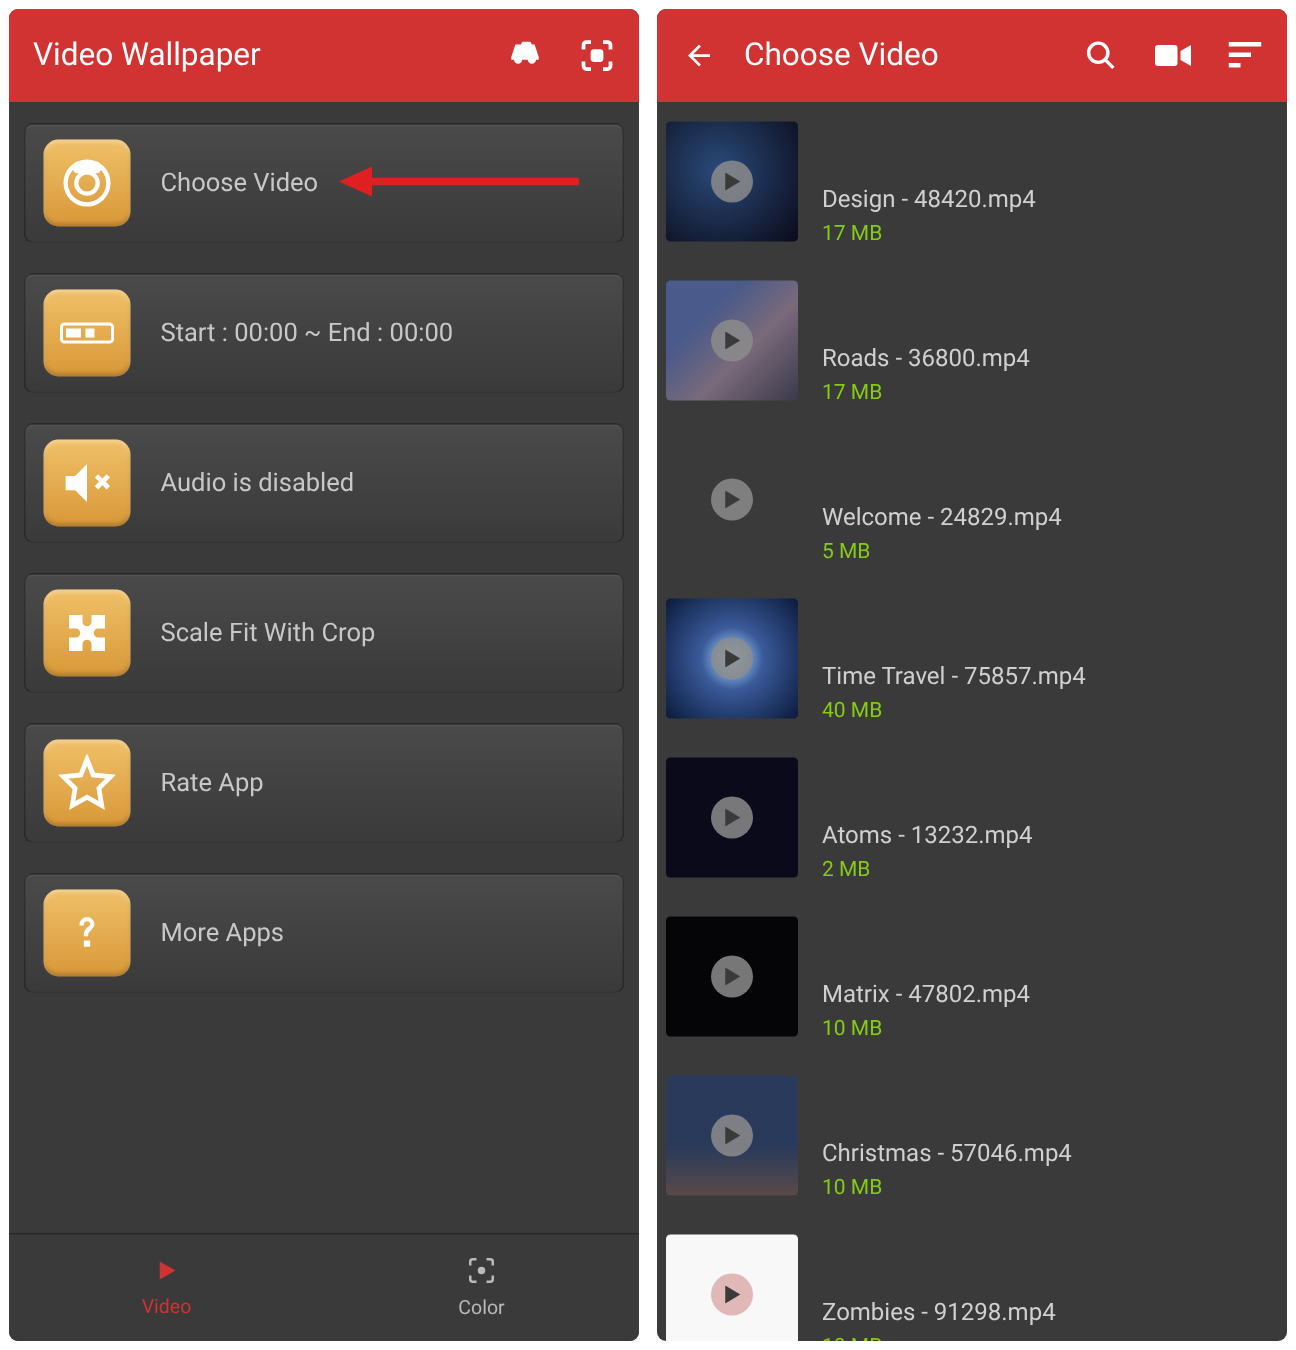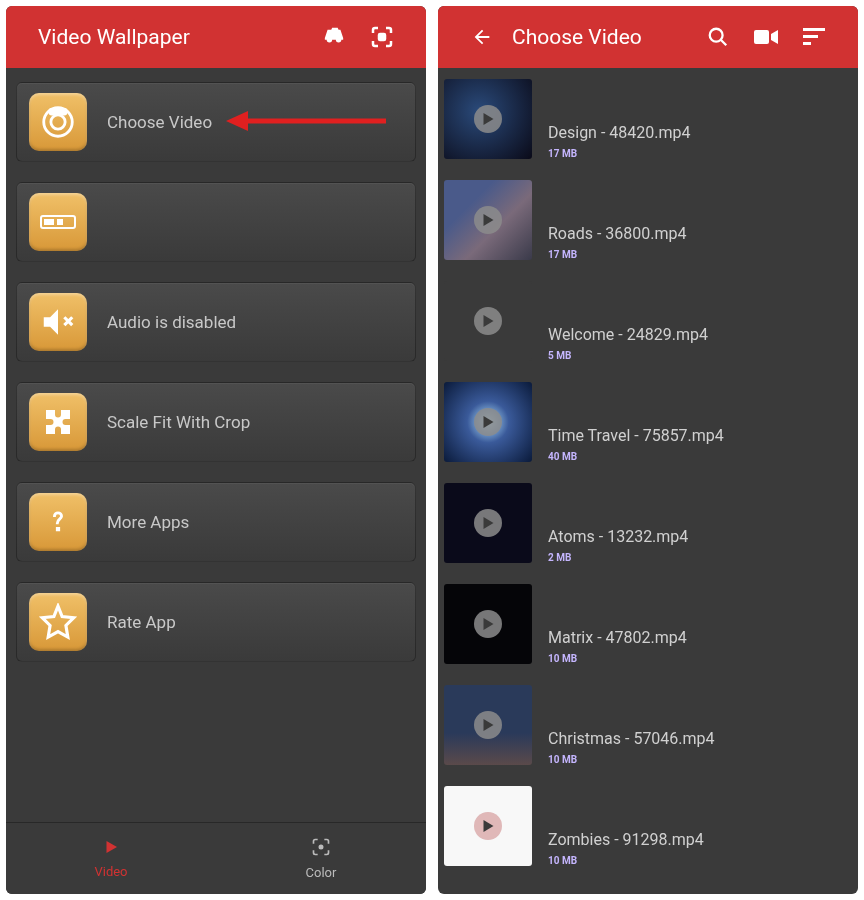--- a/index.html
+++ b/index.html
@@ -19,21 +19,21 @@
   overflow: hidden;
   display: flex;
   flex-direction: column;
   position: relative;
 }
 .header {
   background: #d13232;
   height: 62px;
   display: flex;
   align-items: center;
-  padding: 0 32px;
+  padding: 0 16px;
   color: #fff;
 }
 .header-title {
   font-size: 21px;
   font-weight: 400;
   flex: 1;
 }
 .header-icons {
   display: flex;
   gap: 24px;
@@ -149,23 +149,22 @@
   display: flex;
   flex-direction: column;
   gap: 6px;
   margin-top: 45px;
 }
 .video-name {
   color: #d0d0d0;
   font-size: 16px;
 }
 .video-size {
-  color: #c4b5fd;
-  font-size: 10px;
-  font-weight: bold;
+  color: #84cc16;
+  font-size: 14px;
 }
 
 .thumb-0 { background: radial-gradient(circle at 40% 40%, #2a4a7a, #0a0a18); }
 .thumb-1 { background: linear-gradient(135deg, #4a5a8a 30%, #7a6a7a 60%, #3a3a4a); }
 .thumb-2 { background: #3a3a3a; }
 .thumb-3 { background: radial-gradient(circle at 50% 50%, #a0d0f0 5%, #3a5a9a 35%, #0a1a3a); }
 .thumb-4 { background: #0a0a1a; }
 .thumb-5 { background: #050508; }
 .thumb-6 { background: linear-gradient(to bottom, #2a3a5a 60%, #5a4a4a); }
 .thumb-7 { background: #f8f8f8; }
@@ -206,20 +205,21 @@
       </div>
 
       <div class="menu-item">
         <div class="menu-icon">
           <svg width="38" height="24" viewBox="0 0 38 24">
               <rect x="2" y="6" width="34" height="12" rx="2" fill="none" stroke="#fff" stroke-width="2"></rect>
               <rect x="5" y="9" width="10" height="6" fill="#fff"></rect>
               <rect x="18" y="9" width="6" height="6" fill="#fff"></rect>
             </svg>
         </div>
+        <div class="menu-label">Start : 00:00 ~ End : 00:00</div>
       </div>
 
       <div class="menu-item">
         <div class="menu-icon">
           <svg width="38" height="38" viewBox="0 0 24 24" fill="#fff">
               <path d="M3 9v6h4l5 5V4L7 9H3z"></path>
               <path d="M16 9l5 5M21 9l-5 5" stroke="#fff" stroke-width="2" fill="none"></path>
             </svg>
         </div>
         <div class="menu-label">Audio is disabled</div>
@@ -229,34 +229,34 @@
         <div class="menu-icon">
           <svg width="36" height="36" viewBox="0 0 24 24" fill="#fff">
               <path d="M4 4h6v3a2 2 0 104 0V4h6v6h-3a2 2 0 100 4h3v6h-6v-3a2 2 0 10-4 0v3H4v-6h3a2 2 0 100-4H4V4z"></path>
             </svg>
         </div>
         <div class="menu-label">Scale Fit With Crop</div>
       </div>
 
       <div class="menu-item">
         <div class="menu-icon">
+          <svg width="38" height="38" viewBox="0 0 24 24" fill="none" stroke="#fff" stroke-width="2">
+              <path d="M12 2l2.6 6.6L22 9.3l-5 4.9 1.2 7.3L12 18l-6.2 3.5L7 14.2 2 9.3l7.4-.7L12 2z"></path>
+            </svg>
+        </div>
+        <div class="menu-label">Rate App</div>
+      </div>
+
+      <div class="menu-item">
+        <div class="menu-icon">
           <svg width="34" height="38" viewBox="0 0 24 24" fill="#fff">
               <path d="M9 8a3 3 0 116 0c0 2-3 2.5-3 5h-1c0-3.5 3-3.5 3-5a2 2 0 10-4 0H9zm2 8h2v2h-2z" stroke="#fff" stroke-width="1"></path>
             </svg>
         </div>
         <div class="menu-label">More Apps</div>
-      </div>
-
-      <div class="menu-item">
-        <div class="menu-icon">
-          <svg width="38" height="38" viewBox="0 0 24 24" fill="none" stroke="#fff" stroke-width="2">
-              <path d="M12 2l2.6 6.6L22 9.3l-5 4.9 1.2 7.3L12 18l-6.2 3.5L7 14.2 2 9.3l7.4-.7L12 2z"></path>
-            </svg>
-        </div>
-        <div class="menu-label">Rate App</div>
       </div>
 
     </div>
   </div>
 
   <svg class="arrow-annotation" width="160" height="30" viewBox="0 0 160 30">
     <line x1="160" y1="15" x2="18" y2="15" stroke="#e02020" stroke-width="5"></line>
     <polygon points="0,15 22,5 22,25" fill="#e02020"></polygon>
   </svg>
 

